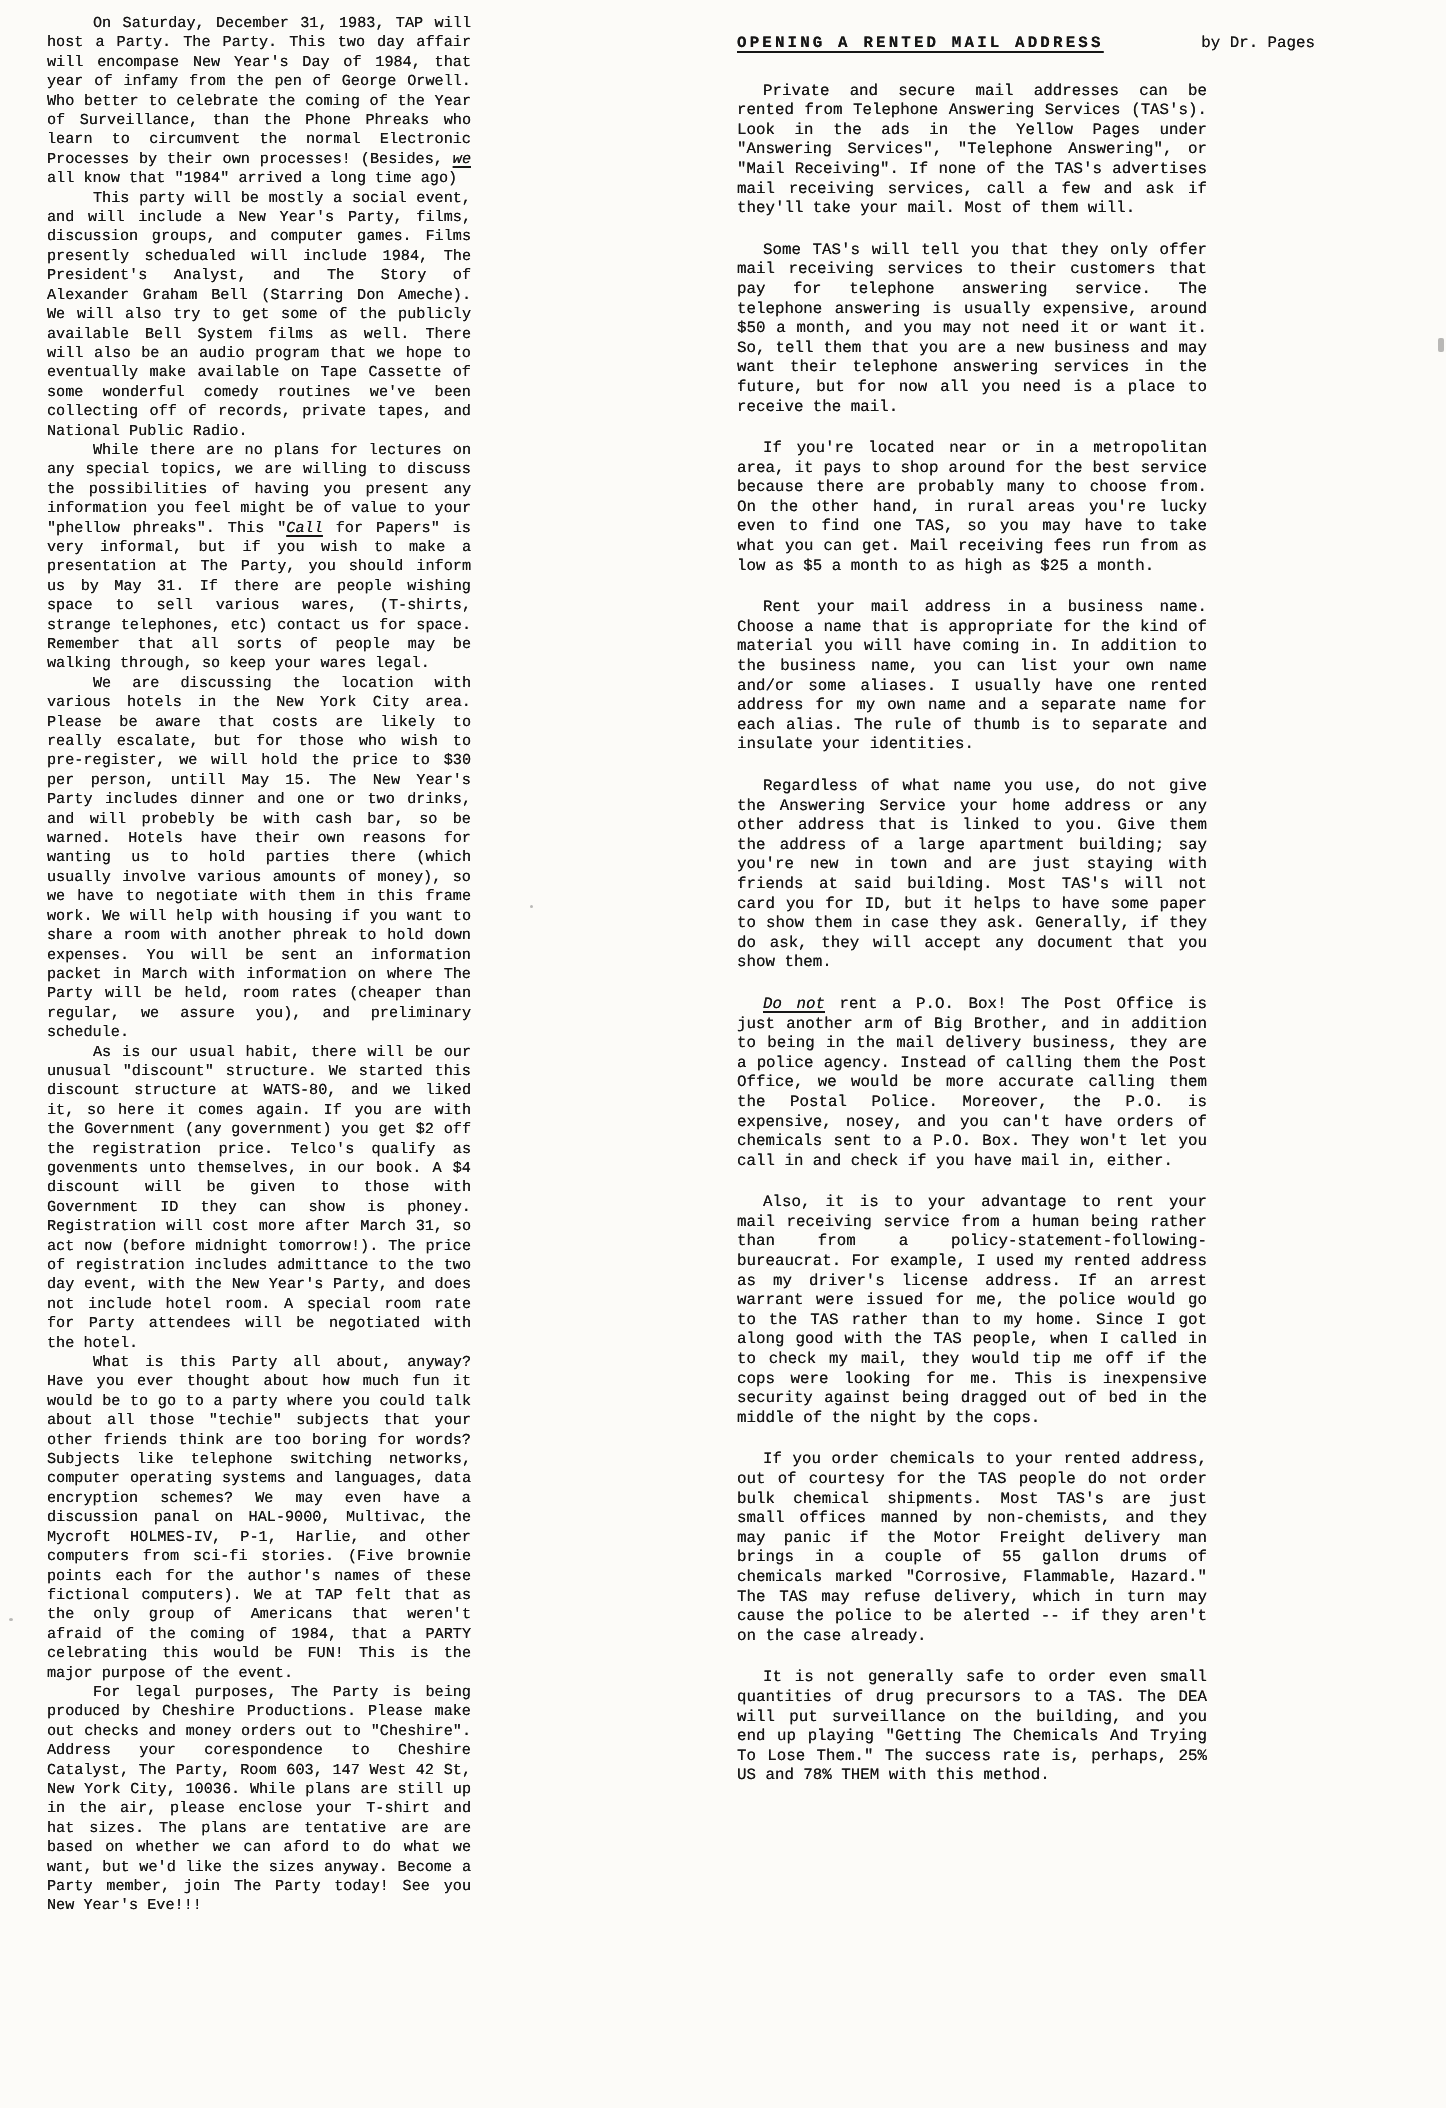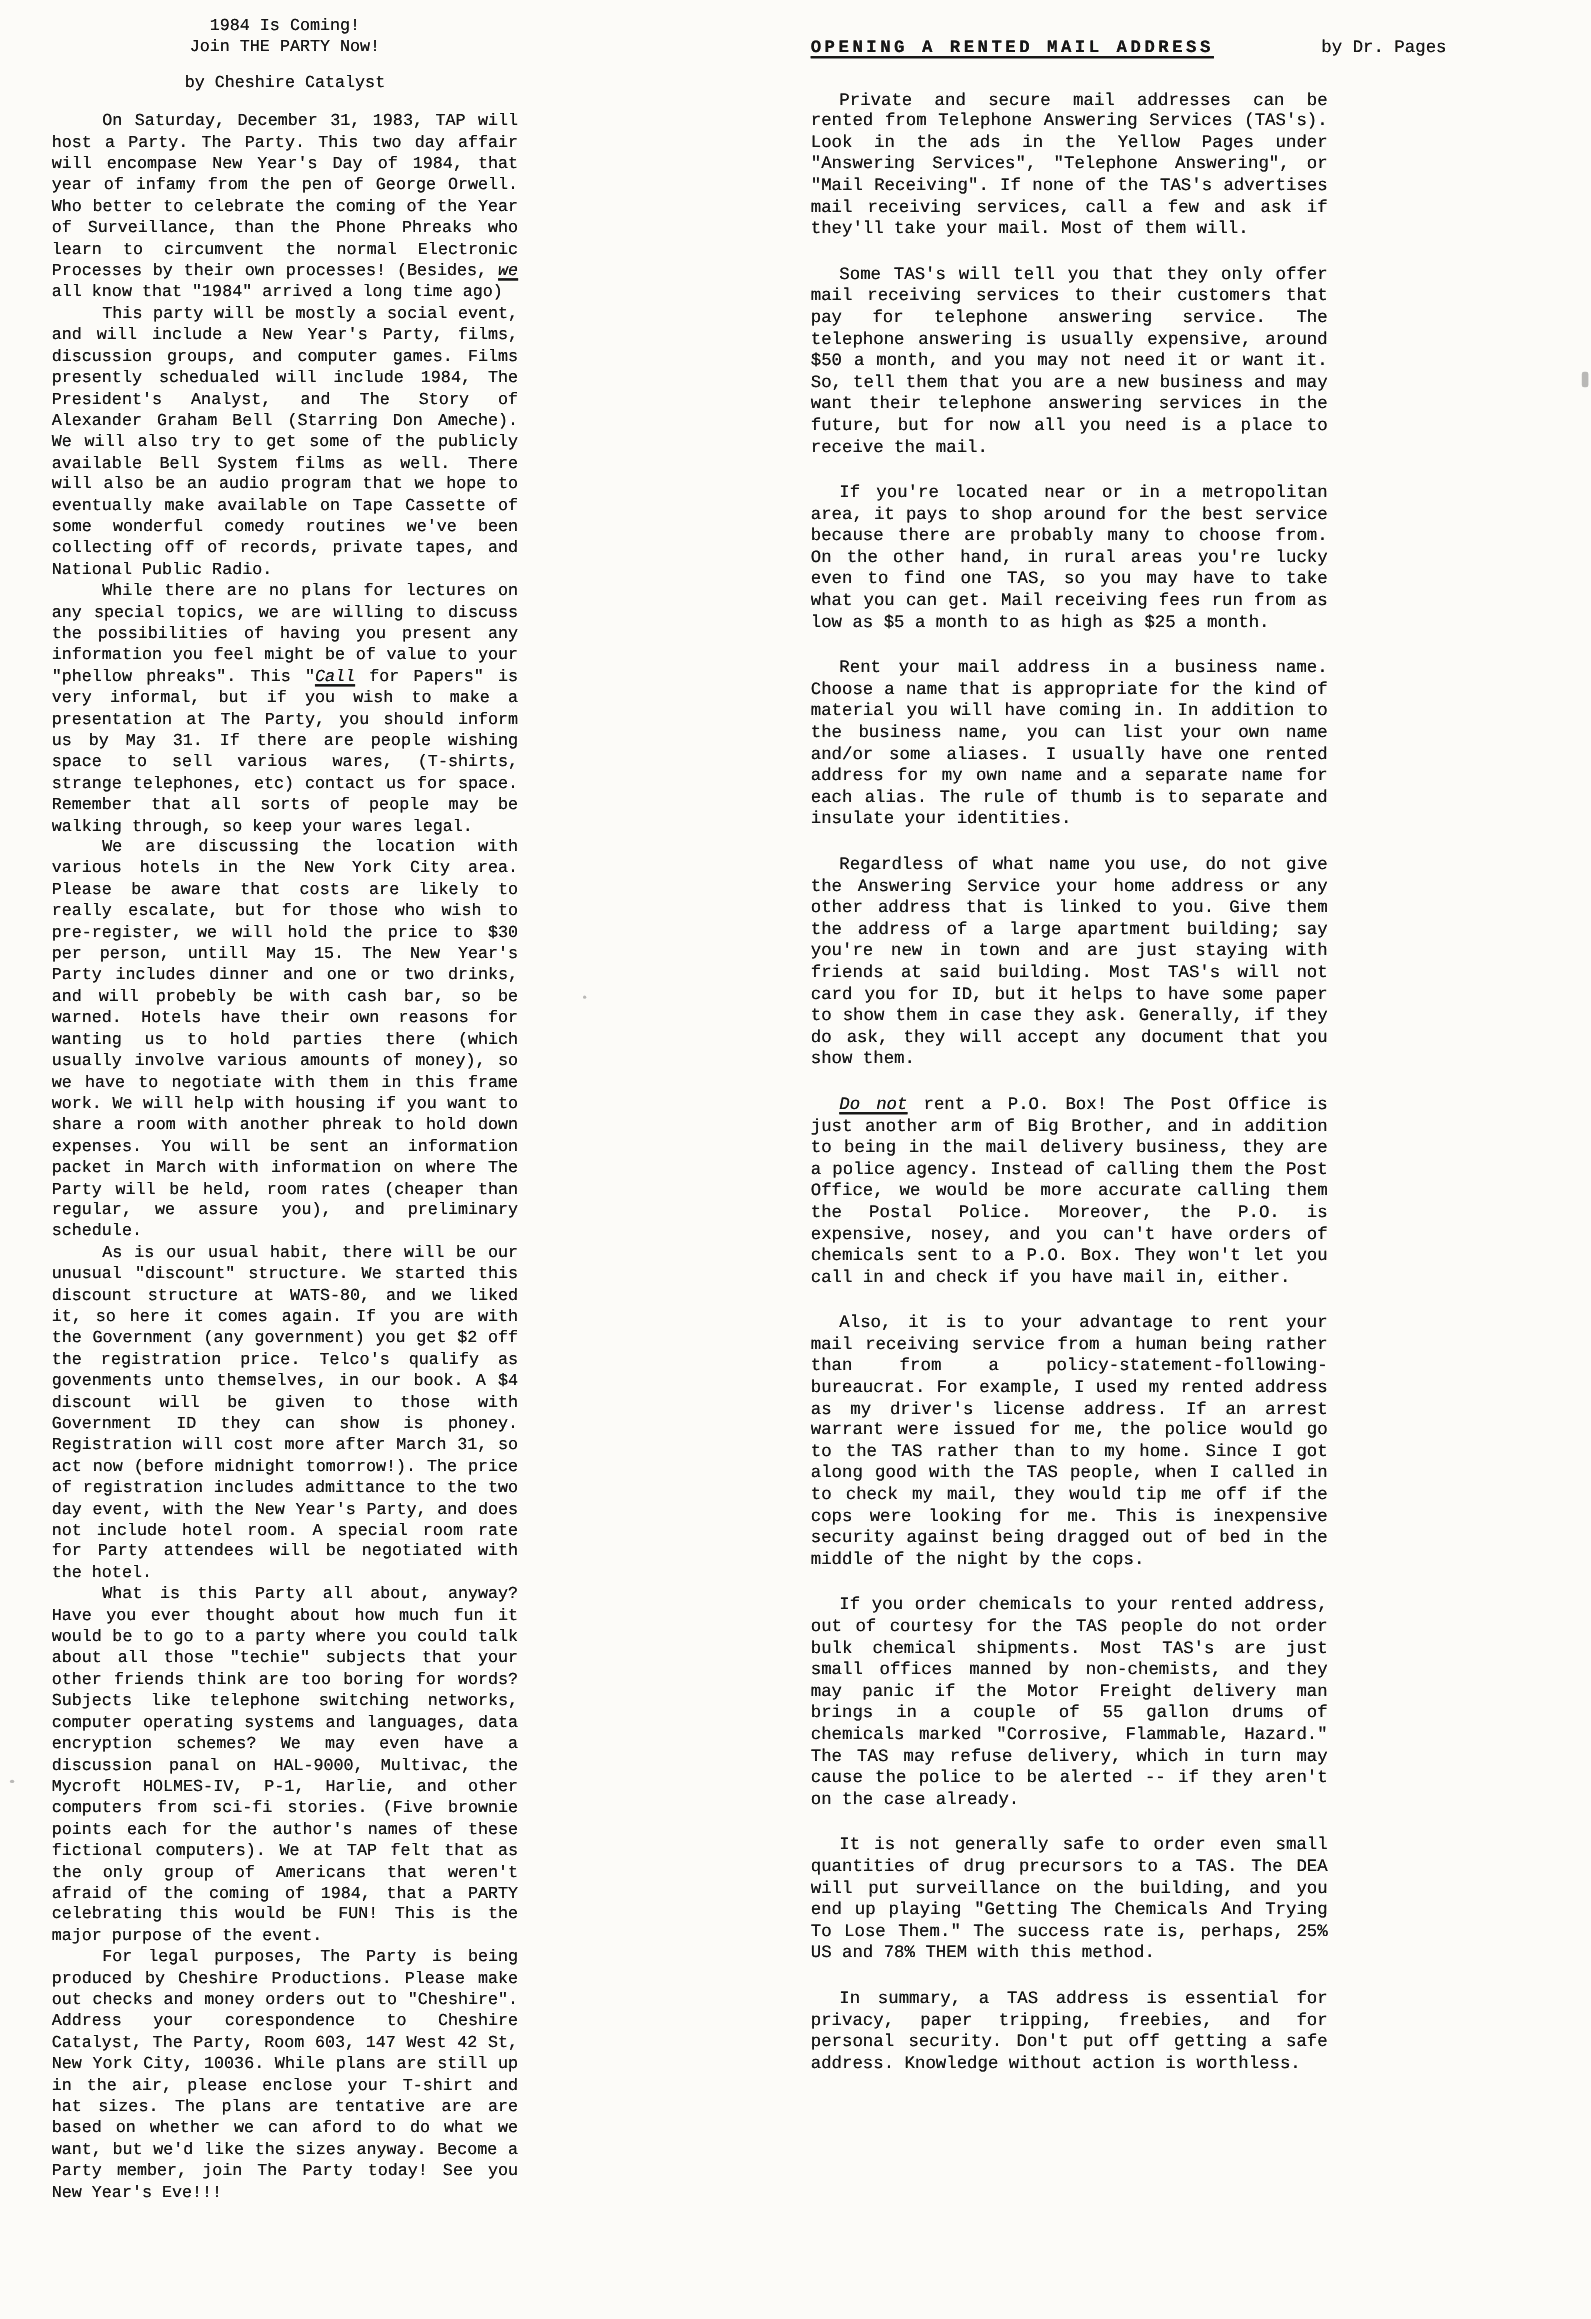--- a/index.html
+++ b/index.html
@@ -85,25 +85,20 @@
   .speck-1 { left: 9px;  top: 1618px; width: 4px; height: 3px; }
   .speck-2 { left: 1438px; top: 338px; width: 6px; height: 14px; border-radius: 2px; }
   .speck-3 { left: 530px; top: 905px; width: 3px; height: 3px; }
 </style>
 </head>
 <body>
 
 <div class="page">
 
   <section class="col-left">
-    <header>
-      <div class="title-line">1984 Is Coming!</div>
-      <div class="title-line">Join THE PARTY Now!</div>
-      <div class="byline">by Cheshire Catalyst</div>
-    </header>
     <div class="body">
         <p>On Saturday, December 31, 1983, TAP will host a Party. The Party. This two day affair will encompase New Year's Day of 1984, that year of infamy from the pen of George Orwell. Who better to celebrate the coming of the Year of Surveillance, than the Phone Phreaks who learn to circumvent the normal Electronic Processes by their own processes! (Besides, <u>we</u> all know that "1984" arrived a long time ago)</p>
         <p>This party will be mostly a social event, and will include a New Year's Party, films, discussion groups, and computer games. Films presently schedualed will include 1984, The President's Analyst, and The Story of Alexander Graham Bell (Starring Don Ameche). We will also try to get some of the publicly available Bell System films as well. There will also be an audio program that we hope to eventually make available on Tape Cassette of some wonderful comedy routines we've been collecting off of records, private tapes, and National Public Radio.</p>
         <p>While there are no plans for lectures on any special topics, we are willing to discuss the possibilities of having you present any information you feel might be of value to your "phellow phreaks". This "<u>Call</u> for Papers" is very informal, but if you wish to make a presentation at The Party, you should inform us by May 31. If there are people wishing space to sell various wares, (T-shirts, strange telephones, etc) contact us for space. Remember that all sorts of people may be walking through, so keep your wares legal.</p>
         <p>We are discussing the location with various hotels in the New York City area. Please be aware that costs are likely to really escalate, but for those who wish to pre-register, we will hold the price to $30 per person, untill May 15. The New Year's Party includes dinner and one or two drinks, and will probebly be with cash bar, so be warned. Hotels have their own reasons for wanting us to hold parties there (which usually involve various amounts of money), so we have to negotiate with them in this frame work. We will help with housing if you want to share a room with another phreak to hold down expenses. You will be sent an information packet in March with information on where The Party will be held, room rates (cheaper than regular, we assure you), and preliminary schedule.</p>
         <p>As is our usual habit, there will be our unusual "discount" structure. We started this discount structure at WATS-80, and we liked it, so here it comes again. If you are with the Government (any government) you get $2 off the registration price. Telco's qualify as govenments unto themselves, in our book. A $4 discount will be given to those with Government ID they can show is phoney. Registration will cost more after March 31, so act now (before midnight tomorrow!). The price of registration includes admittance to the two day event, with the New Year's Party, and does not include hotel room. A special room rate for Party attendees will be negotiated with the hotel.</p>
         <p>What is this Party all about, anyway? Have you ever thought about how much fun it would be to go to a party where you could talk about all those "techie" subjects that your other friends think are too boring for words? Subjects like telephone switching networks, computer operating systems and languages, data encryption schemes? We may even have a discussion panal on HAL-9000, Multivac, the Mycroft HOLMES-IV, P-1, Harlie, and other computers from sci-fi stories. (Five brownie points each for the author's names of these fictional computers). We at TAP felt that as the only group of Americans that weren't afraid of the coming of 1984, that a PARTY celebrating this would be FUN! This is the major purpose of the event.</p>
         <p>For legal purposes, The Party is being produced by Cheshire Productions. Please make out checks and money orders out to "Cheshire". Address your corespondence to Cheshire Catalyst, The Party, Room 603, 147 West 42 St, New York City, 10036. While plans are still up in the air, please enclose your T-shirt and hat sizes. The plans are tentative are are based on whether we can aford to do what we want, but we'd like the sizes anyway. Become a Party member, join The Party today! See you New Year's Eve!!!</p>
       </div>
   </section>
@@ -116,20 +111,19 @@
     <div class="body">
         <p>Private and secure mail addresses can be rented from Telephone Answering Services (TAS's). Look in the ads in the Yellow Pages under "Answering Services", "Telephone Answering", or "Mail Receiving". If none of the TAS's advertises mail receiving services, call a few and ask if they'll take your mail. Most of them will.</p>
         <p>Some TAS's will tell you that they only offer mail receiving services to their customers that pay for telephone answering service. The telephone answering is usually expensive, around $50 a month, and you may not need it or want it. So, tell them that you are a new business and may want their telephone answering services in the future, but for now all you need is a place to receive the mail.</p>
         <p>If you're located near or in a metropolitan area, it pays to shop around for the best service because there are probably many to choose from. On the other hand, in rural areas you're lucky even to find one TAS, so you may have to take what you can get. Mail receiving fees run from as low as $5 a month to as high as $25 a month.</p>
         <p>Rent your mail address in a business name. Choose a name that is appropriate for the kind of material you will have coming in. In addition to the business name, you can list your own name and/or some aliases. I usually have one rented address for my own name and a separate name for each alias. The rule of thumb is to separate and insulate your identities.</p>
         <p>Regardless of what name you use, do not give the Answering Service your home address or any other address that is linked to you. Give them the address of a large apartment building; say you're new in town and are just staying with friends at said building. Most TAS's will not card you for ID, but it helps to have some paper to show them in case they ask. Generally, if they do ask, they will accept any document that you show them.</p>
         <p><u>Do not</u> rent a P.O. Box! The Post Office is just another arm of Big Brother, and in addition to being in the mail delivery business, they are a police agency. Instead of calling them the Post Office, we would be more accurate calling them the Postal Police. Moreover, the P.O. is expensive, nosey, and you can't have orders of chemicals sent to a P.O. Box. They won't let you call in and check if you have mail in, either.</p>
         <p>Also, it is to your advantage to rent your mail receiving service from a human being rather than from a policy-statement-following-bureaucrat. For example, I used my rented address as my driver's license address. If an arrest warrant were issued for me, the police would go to the TAS rather than to my home. Since I got along good with the TAS people, when I called in to check my mail, they would tip me off if the cops were looking for me. This is inexpensive security against being dragged out of bed in the middle of the night by the cops.</p>
         <p>If you order chemicals to your rented address, out of courtesy for the TAS people do not order bulk chemical shipments. Most TAS's are just small offices manned by non-chemists, and they may panic if the Motor Freight delivery man brings in a couple of 55 gallon drums of chemicals marked "Corrosive, Flammable, Hazard." The TAS may refuse delivery, which in turn may cause the police to be alerted -- if they aren't on the case already.</p>
         <p>It is not generally safe to order even small quantities of drug precursors to a TAS. The DEA will put surveillance on the building, and you end up playing "Getting The Chemicals And Trying To Lose Them." The success rate is, perhaps, 25% US and 78% THEM with this method.</p>
-        <p>In summary, a TAS address is essential for privacy, paper tripping, freebies, and for personal security. Don't put off getting a safe address. Knowledge without action is worthless.</p>
       </div>
   </section>
 
   <span class="speck speck-1"></span>
   <span class="speck speck-2"></span>
   <span class="speck speck-3"></span>
 </div>
 
 </body></html>

